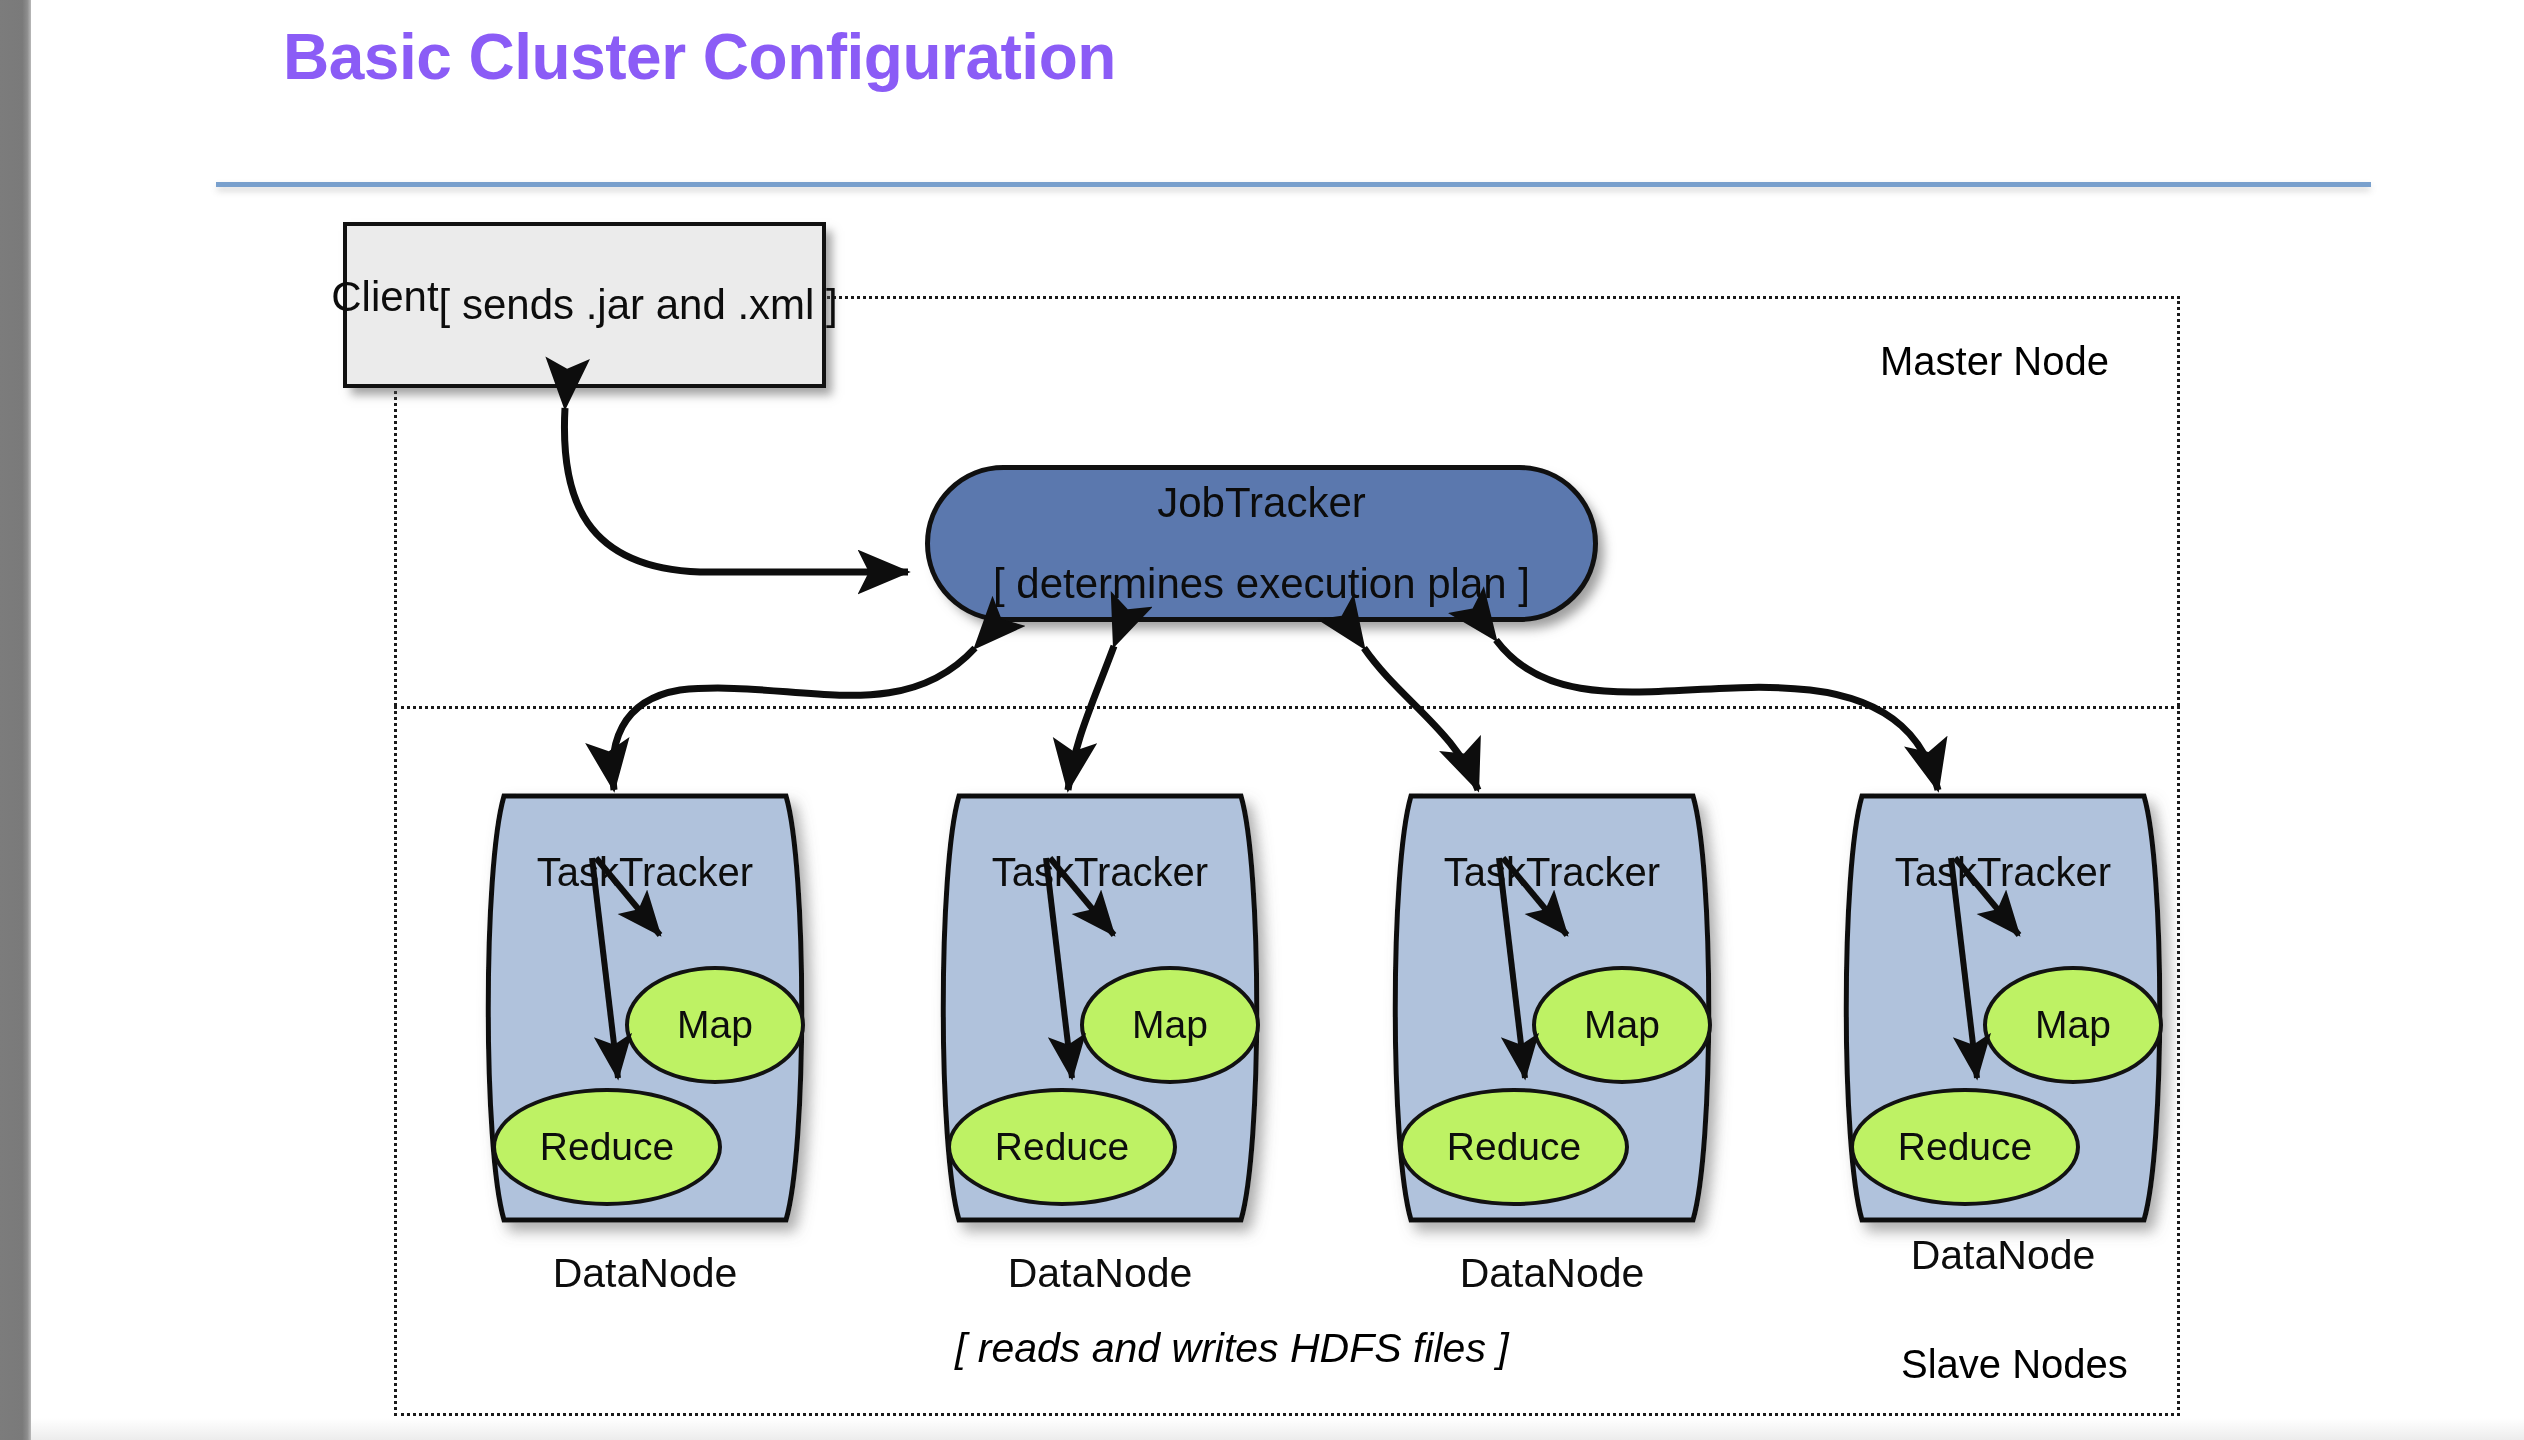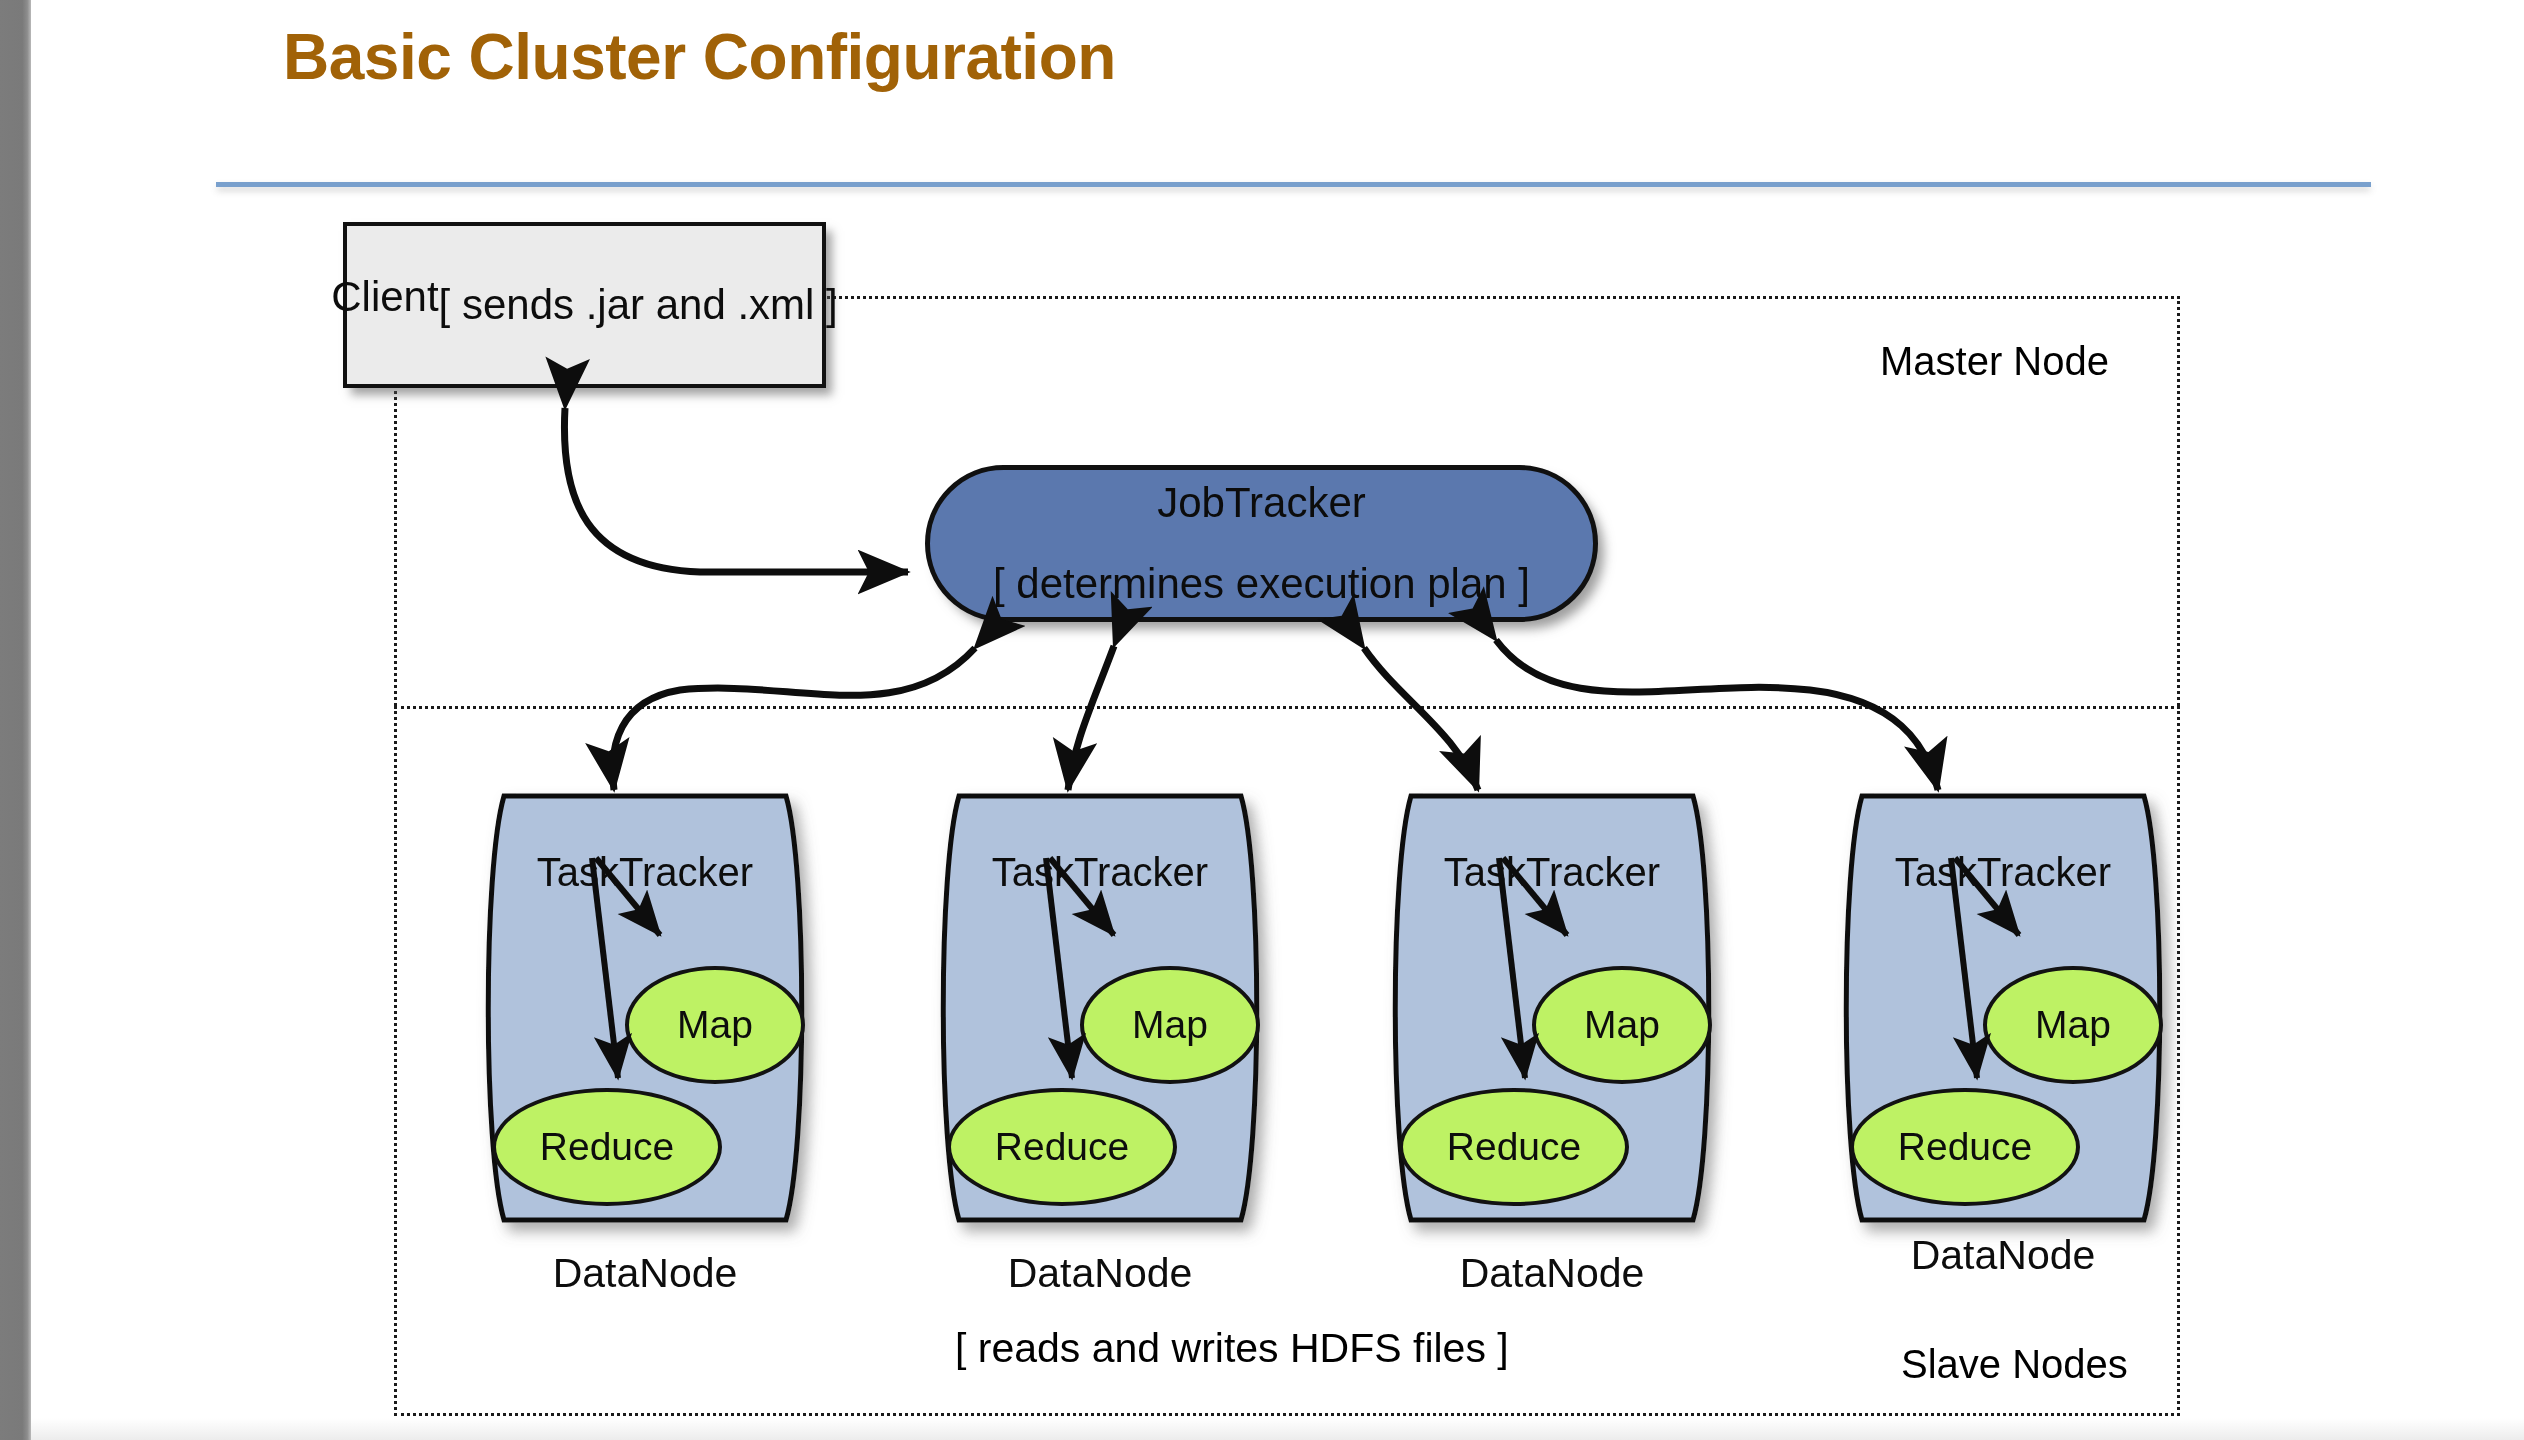--- a/index.html
+++ b/index.html
@@ -33,21 +33,21 @@
     left: 31px; bottom: 0;
     width: 2493px; height: 22px;
     background: linear-gradient(to bottom, #ffffff 0%, #f4f4f4 60%, #ececec 100%);
   }
 
   #page-title {
     position: absolute;
     left: 283px; top: 20px;
     font-size: 64px;
     font-weight: bold;
-    color: #a16207;
+    color: #8b5cf6;
     letter-spacing: -0.5px;
     white-space: nowrap;
   }
   #title-rule {
     position: absolute;
     left: 216px; top: 182px;
     width: 2155px; height: 5px;
     background: #79a0cd;
     box-shadow: 0 4px 7px -1px rgba(100,100,100,0.45);
   }
@@ -68,21 +68,21 @@
     width: 1786px; height: 710px;
   }
   .region-label {
     position: absolute;
     font-size: 40px;
     color: #000000;
     white-space: nowrap;
   }
   #master-node-label { left: 1880px; top: 339px; }
   #slave-nodes-label { left: 1901px; top: 1342px; }
-  #hdfs-note-label  { left: 955px;  top: 1325px; font-size: 41px; }
+  #hdfs-note-label  { left: 955px;  top: 1325px; font-size: 41px; font-style: italic; }
 
   
   #client-box {
     position: absolute;
     left: 343px; top: 222px;
     width: 483px; height: 166px;
     background: #ebebeb;
     border: 4px solid #111111;
     box-sizing: border-box;
     box-shadow: 7px 8px 9px -1px rgba(90,90,90,0.55);

